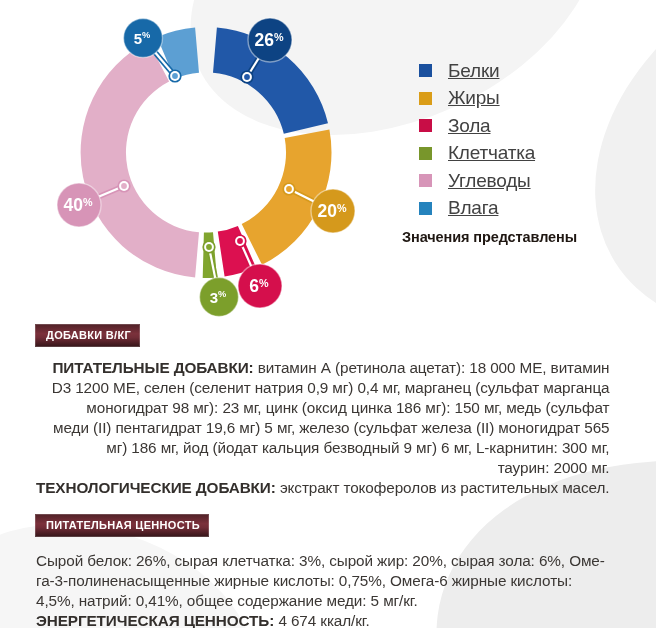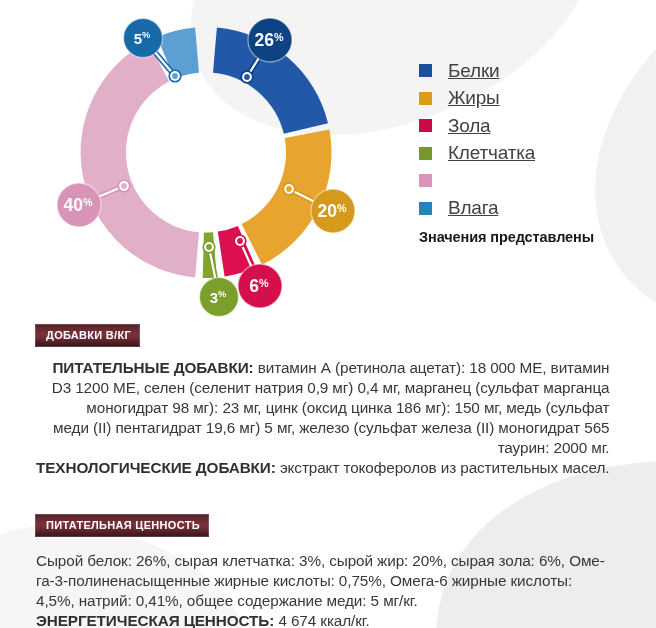--- a/index.html
+++ b/index.html
@@ -10,21 +10,21 @@
   .petal{position:absolute;border-radius:50%;z-index:0;}
   .petal1{left:180px;top:-160px;width:430px;height:280px;background:#f4f4f4;transform:rotate(-24deg);}
   .petal2{left:580px;top:-30px;width:460px;height:340px;background:#f1f1f1;transform:rotate(-32deg);}
   .petal3{left:430px;top:470px;width:620px;height:420px;background:#ededed;transform:rotate(16deg);}
   .petal4{left:-70px;top:530px;width:330px;height:230px;background:#f6f6f6;transform:rotate(18deg);}
   #donut{position:absolute;left:0;top:0;z-index:2;}
   .legend{position:absolute;left:419px;top:57px;z-index:2;}
   .legend-row{display:flex;align-items:center;height:27.5px;}
   .swatch{width:13px;height:13px;margin-right:16px;flex:0 0 13px;}
   .legend-label{font-size:19px;color:#424242;letter-spacing:-0.2px;white-space:nowrap;text-decoration:underline;}
-  .note{position:absolute;left:419px;top:228px;z-index:2;font-size:14.5px;font-weight:bold;
+  .note{position:absolute;left:402px;top:228px;z-index:2;font-size:14.5px;font-weight:bold;
         line-height:19px;color:#1f1712;letter-spacing:-0.1px;}
   .hdr{position:absolute;left:35px;z-index:2;color:#fff;font-weight:bold;font-size:11px;
        letter-spacing:0.3px;padding:5px 9px 6px 11px;white-space:nowrap;
        background:linear-gradient(180deg,#4f2127 0%,#7b313b 42%,#722d37 58%,#331418 100%);
        box-shadow:inset 0 0 0 1px rgba(255,255,255,0.18);}
   .hdr1{top:324px;}
   .hdr2{top:514px;}
   .para{position:absolute;left:36px;z-index:2;font-size:15.3px;line-height:20px;color:#3b3734;
         letter-spacing:-0.1px;white-space:nowrap;}
   .para1{top:358px;text-align:right;}
@@ -103,40 +103,42 @@
       <div class="legend-row">
         <span class="swatch" style="background:#c80d46"></span>
         <span class="legend-label">Зола</span>
       </div>
       <div class="legend-row">
         <span class="swatch" style="background:#78962b"></span>
         <span class="legend-label">Клетчатка</span>
       </div>
       <div class="legend-row">
         <span class="swatch" style="background:#d795b8"></span>
+        <span class="legend-label">Углеводы</span>
       </div>
       <div class="legend-row">
         <span class="swatch" style="background:#2583bd"></span>
         <span class="legend-label">Влага</span>
       </div>
     </div>
 
   <div class="note">
     <div>Значения представлены</div>
   </div>
 
   <div class="hdr hdr1">
     <span>ДОБАВКИ В/КГ</span>
   </div>
 
   <div class="para para1">
     <div><b>ПИТАТЕЛЬНЫЕ ДОБАВКИ:</b><span> витамин А (ретинола ацетат): 18 000 МЕ, витамин</span></div>
     <div>D3 1200 МЕ, селен (селенит натрия 0,9 мг) 0,4 мг, марганец (сульфат марганца</div>
     <div>моногидрат 98 мг): 23 мг, цинк (оксид цинка 186 мг): 150 мг, медь (сульфат</div>
     <div>меди (II) пентагидрат 19,6 мг) 5 мг, железо (сульфат железа (II) моногидрат 565</div>
+    <div>мг) 186 мг, йод (йодат кальция безводный 9 мг) 6 мг, L-карнитин: 300 мг,</div>
     <div>таурин: 2000 мг.</div>
     <div><b>ТЕХНОЛОГИЧЕСКИЕ ДОБАВКИ:</b><span> экстракт токоферолов из растительных масел.</span></div>
   </div>
 
   <div class="hdr hdr2">
     <span>ПИТАТЕЛЬНАЯ ЦЕННОСТЬ</span>
   </div>
 
   <div class="para para2">
     <div>Сырой белок: 26%, сырая клетчатка: 3%, сырой жир: 20%, сырая зола: 6%, Оме-</div>

